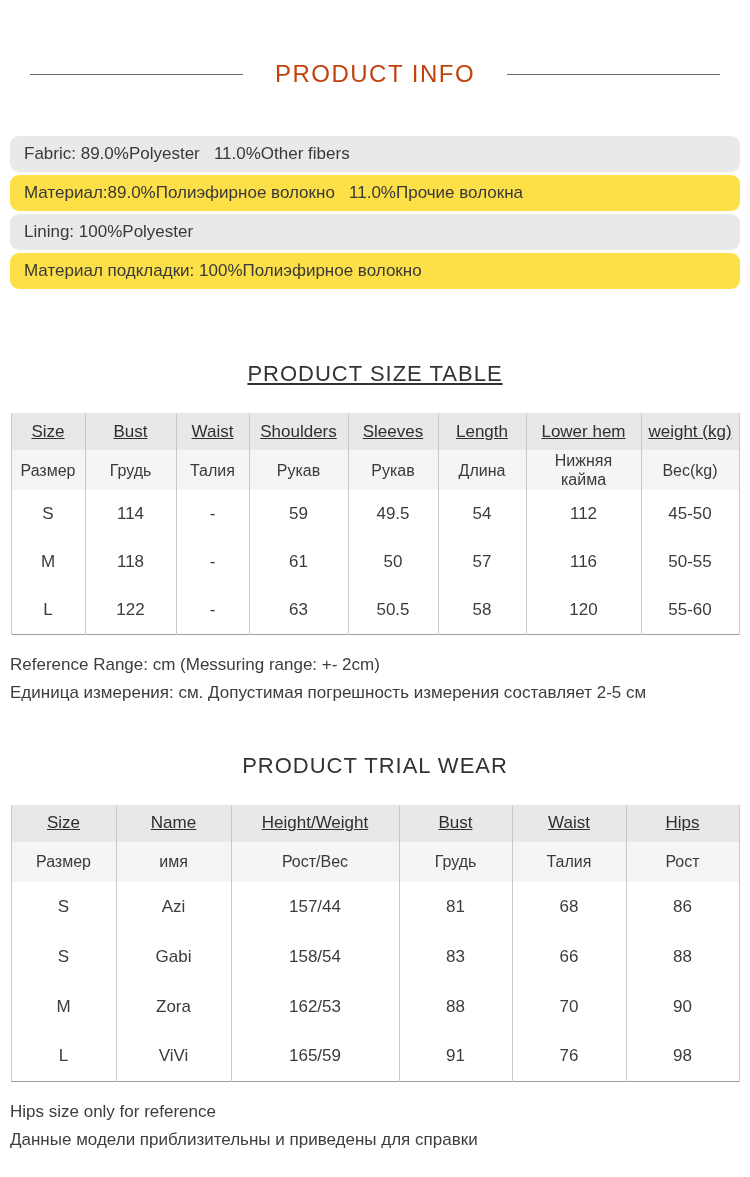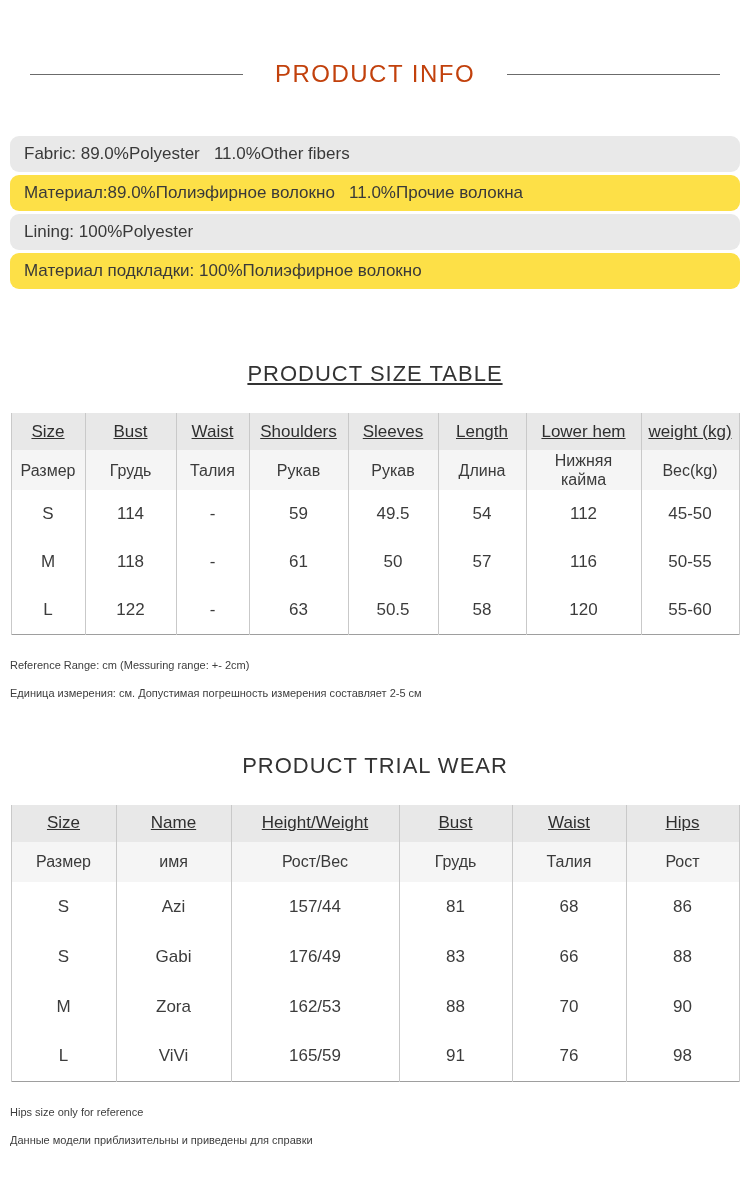--- a/index.html
+++ b/index.html
@@ -92,21 +92,21 @@
     line-height: 19px;
   }
   table.size-table td  { height: 48px; font-size: 17px; color: #3c3c3c; }
   table.trial-table td { height: 50px; font-size: 17px; color: #3c3c3c; }
   .table-gap-size  { margin-top: 26px; }
   .table-gap-trial { margin-top: 26px; }
 
   
   .notes { margin: 16px 10px 0 10px; }
   .note-line {
-    font-size: 11px;
+    font-size: 17px;
     line-height: 28px;
     color: #3d3d3d;
   }
 </style>
 </head>
 <body>
 
 <div class="page">
 
   <div class="title-row">
@@ -229,21 +229,21 @@
         <td>S</td>
         <td>Azi</td>
         <td>157/44</td>
         <td>81</td>
         <td>68</td>
         <td>86</td>
       </tr>
       <tr>
         <td>S</td>
         <td>Gabi</td>
-        <td>176/49</td>
+        <td>158/54</td>
         <td>83</td>
         <td>66</td>
         <td>88</td>
       </tr>
       <tr>
         <td>M</td>
         <td>Zora</td>
         <td>162/53</td>
         <td>88</td>
         <td>70</td>

